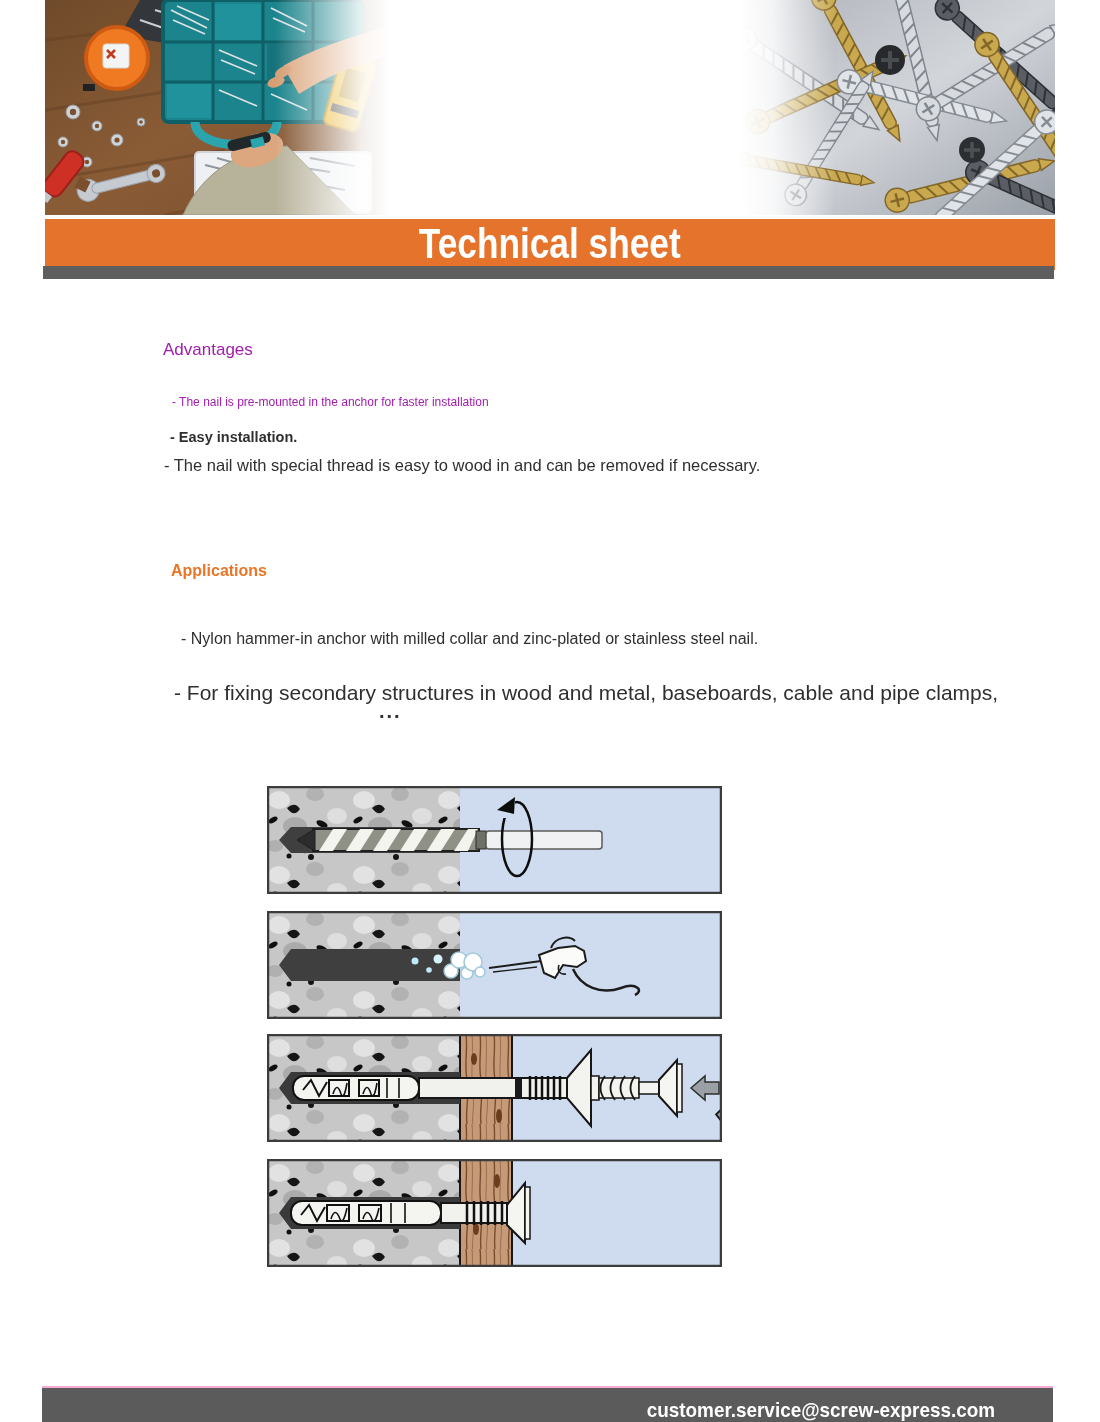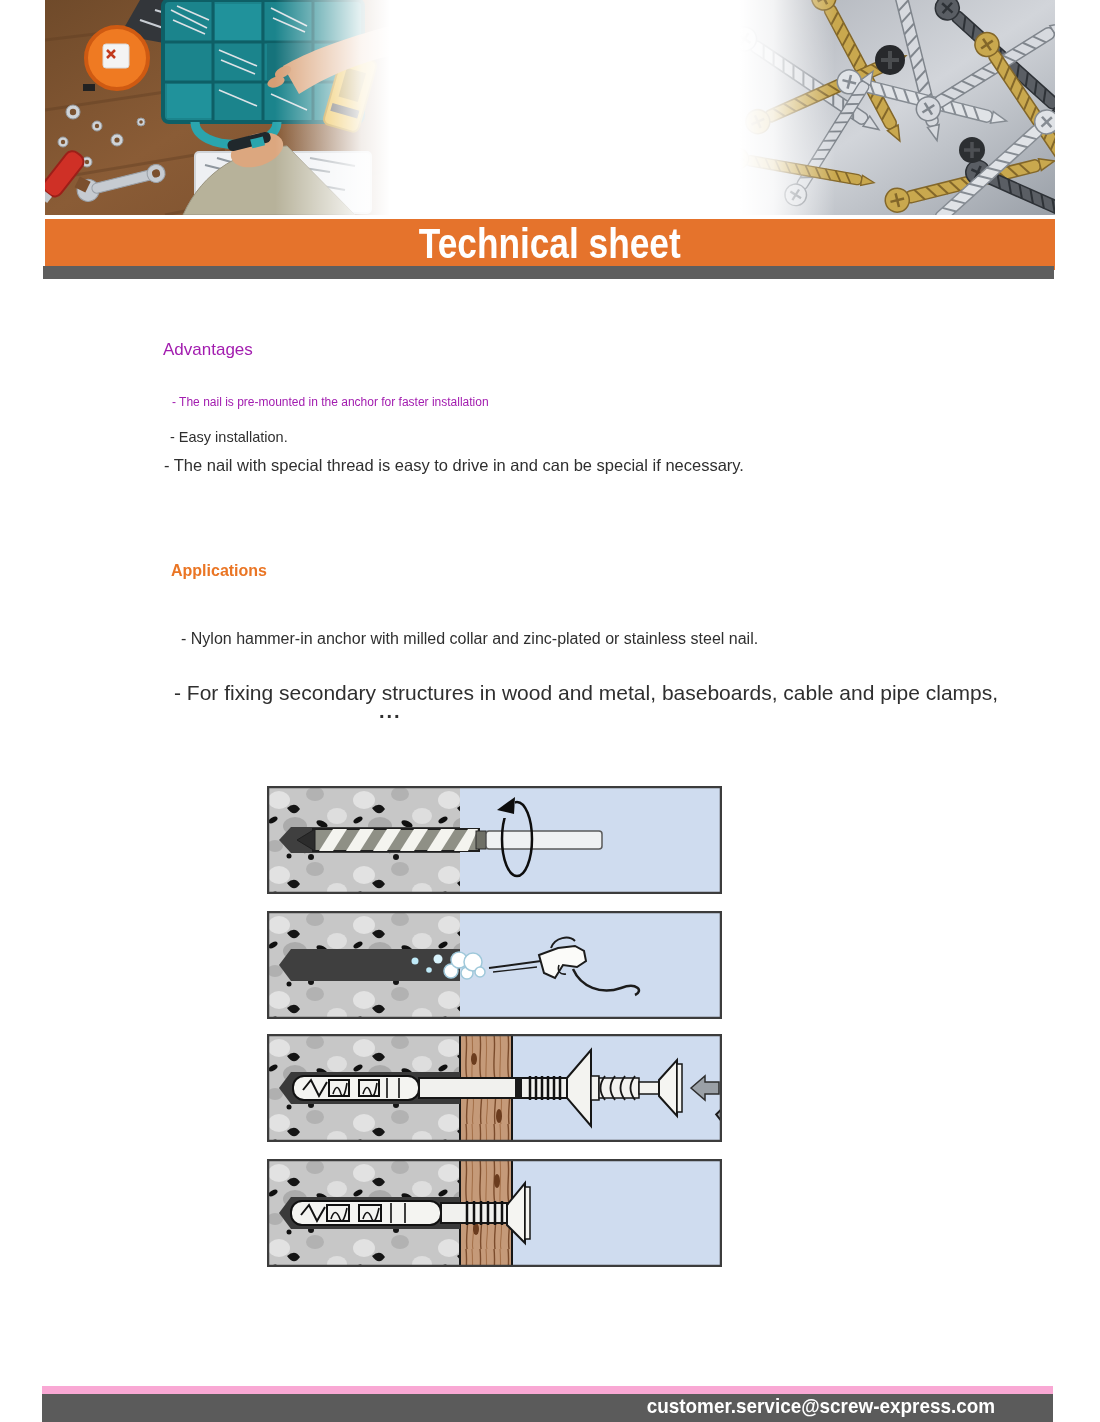--- a/index.html
+++ b/index.html
@@ -26,37 +26,37 @@
     color:#ffffff;font-size:43px;font-weight:bold;letter-spacing:0px;
     display:inline-block;transform:scaleX(0.82);transform-origin:center;
     font-family:"Liberation Sans", sans-serif;
   }
   .divider-bar{position:absolute;top:266px;left:43px;width:1011px;height:13px;background:#5e5e5e;}
 
   
   .sec-heading{position:absolute;white-space:nowrap;}
   .adv-heading{top:340px;left:163px;font-size:17px;font-weight:400;color:#a21caf;}
   .adv-item-0{top:395px;left:172px;font-size:12px;color:#a21caf;}
-  .adv-item-1{top:429px;left:170px;font-size:14.5px;color:#2f2f2f;font-weight:400;}
+  .adv-item-1{top:429px;left:170px;font-size:14.5px;color:#2f2f2f;font-weight:700;}
   .adv-item-2{top:456px;left:164px;font-size:16.5px;color:#2f2f2f;}
   .app-heading{top:562px;left:171px;font-size:16px;font-weight:bold;color:#ea7524;}
   .app-item-0{top:606px;left:181px;font-size:16px;color:#2f2f2f;margin-top:24px;}
   .app-item-1{top:681px;left:174px;font-size:21px;color:#2f2f2f;}
   .app-item-2{top:700px;left:379px;font-size:20px;color:#2f2f2f;font-weight:bold;letter-spacing:2px;}
   .txt{position:absolute;white-space:nowrap;}
 
   
   .figure{position:absolute;left:267px;width:455px;height:108px;}
   .fig-1{top:786px;} .fig-2{top:911px;} .fig-3{top:1034px;} .fig-4{top:1159px;}
 
   
   .footer-bar{
     position:absolute;top:1386px;left:42px;width:1011px;height:36px;background:#5b5b5b;
-    display:flex;align-items:flex-start;justify-content:flex-end;padding-right:58px;box-sizing:border-box;
-    border-top:8px solid #f9a8d4;
+    display:flex;align-items:flex-end;justify-content:flex-end;padding-right:58px;box-sizing:border-box;
+    border-top:2px solid #f9a8d4;
   }
   .footer-bar span{
     color:#ffffff;font-size:21px;font-weight:bold;display:inline-block;
     transform:scaleX(0.9);transform-origin:right center;
   }
 </style>
 </head>
 <body>
 
 <svg width="0" height="0" style="position:absolute" aria-hidden="true">
@@ -269,21 +269,21 @@
 </div>
 
 <div class="banner">
   <span>Technical sheet</span>
 </div>
 <div class="divider-bar"></div>
 
 <div class="txt sec-heading adv-heading">Advantages</div>
 <div class="txt adv-item-0">- The nail is pre-mounted in the anchor for faster installation</div>
 <div class="txt adv-item-1">- Easy installation.</div>
-<div class="txt adv-item-2">- The nail with special thread is easy to drive in and can be special if necessary.</div>
+<div class="txt adv-item-2">- The nail with special thread is easy to wood in and can be removed if necessary.</div>
 
 <div class="txt sec-heading app-heading">Applications</div>
 <div class="txt app-item-0">- Nylon hammer-in anchor with milled collar and zinc-plated or stainless steel nail.</div>
 <div class="txt app-item-1">- For fixing secondary structures in wood and metal, baseboards, cable and pipe clamps,</div>
 <div class="txt app-item-2">...</div>
 
 <svg class="figure fig-1" viewBox="0 0 455 108">
   <rect x="0" y="0" width="455" height="108" fill="#cfdcef"></rect>
   <rect x="0" y="0" width="193" height="108" fill="url(#conc)"></rect>
   <polygon points="24,41 193,41 193,67 24,67 12,54" fill="#3f3f3f"></polygon>

